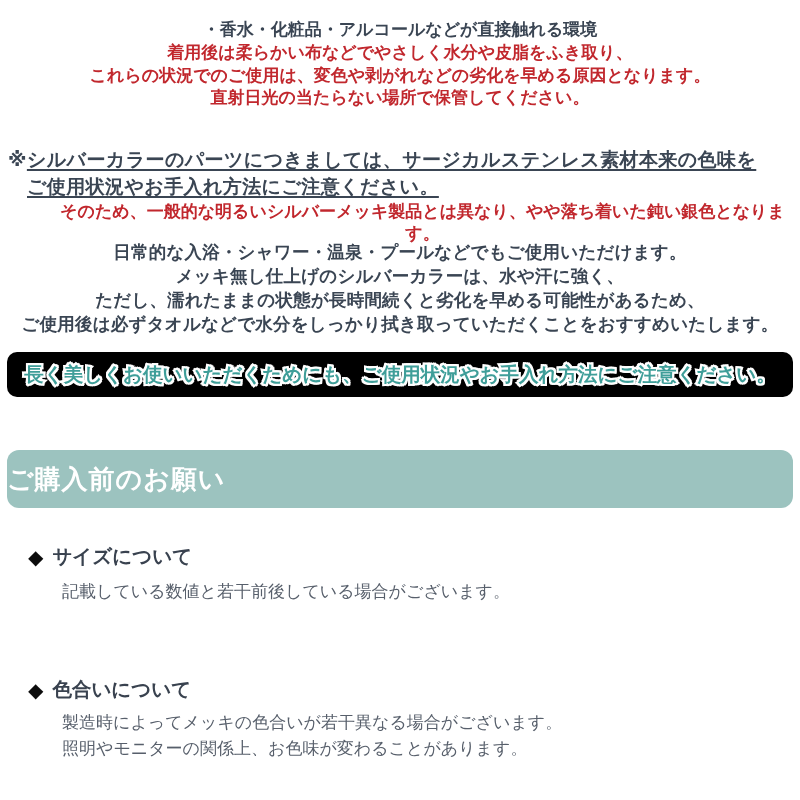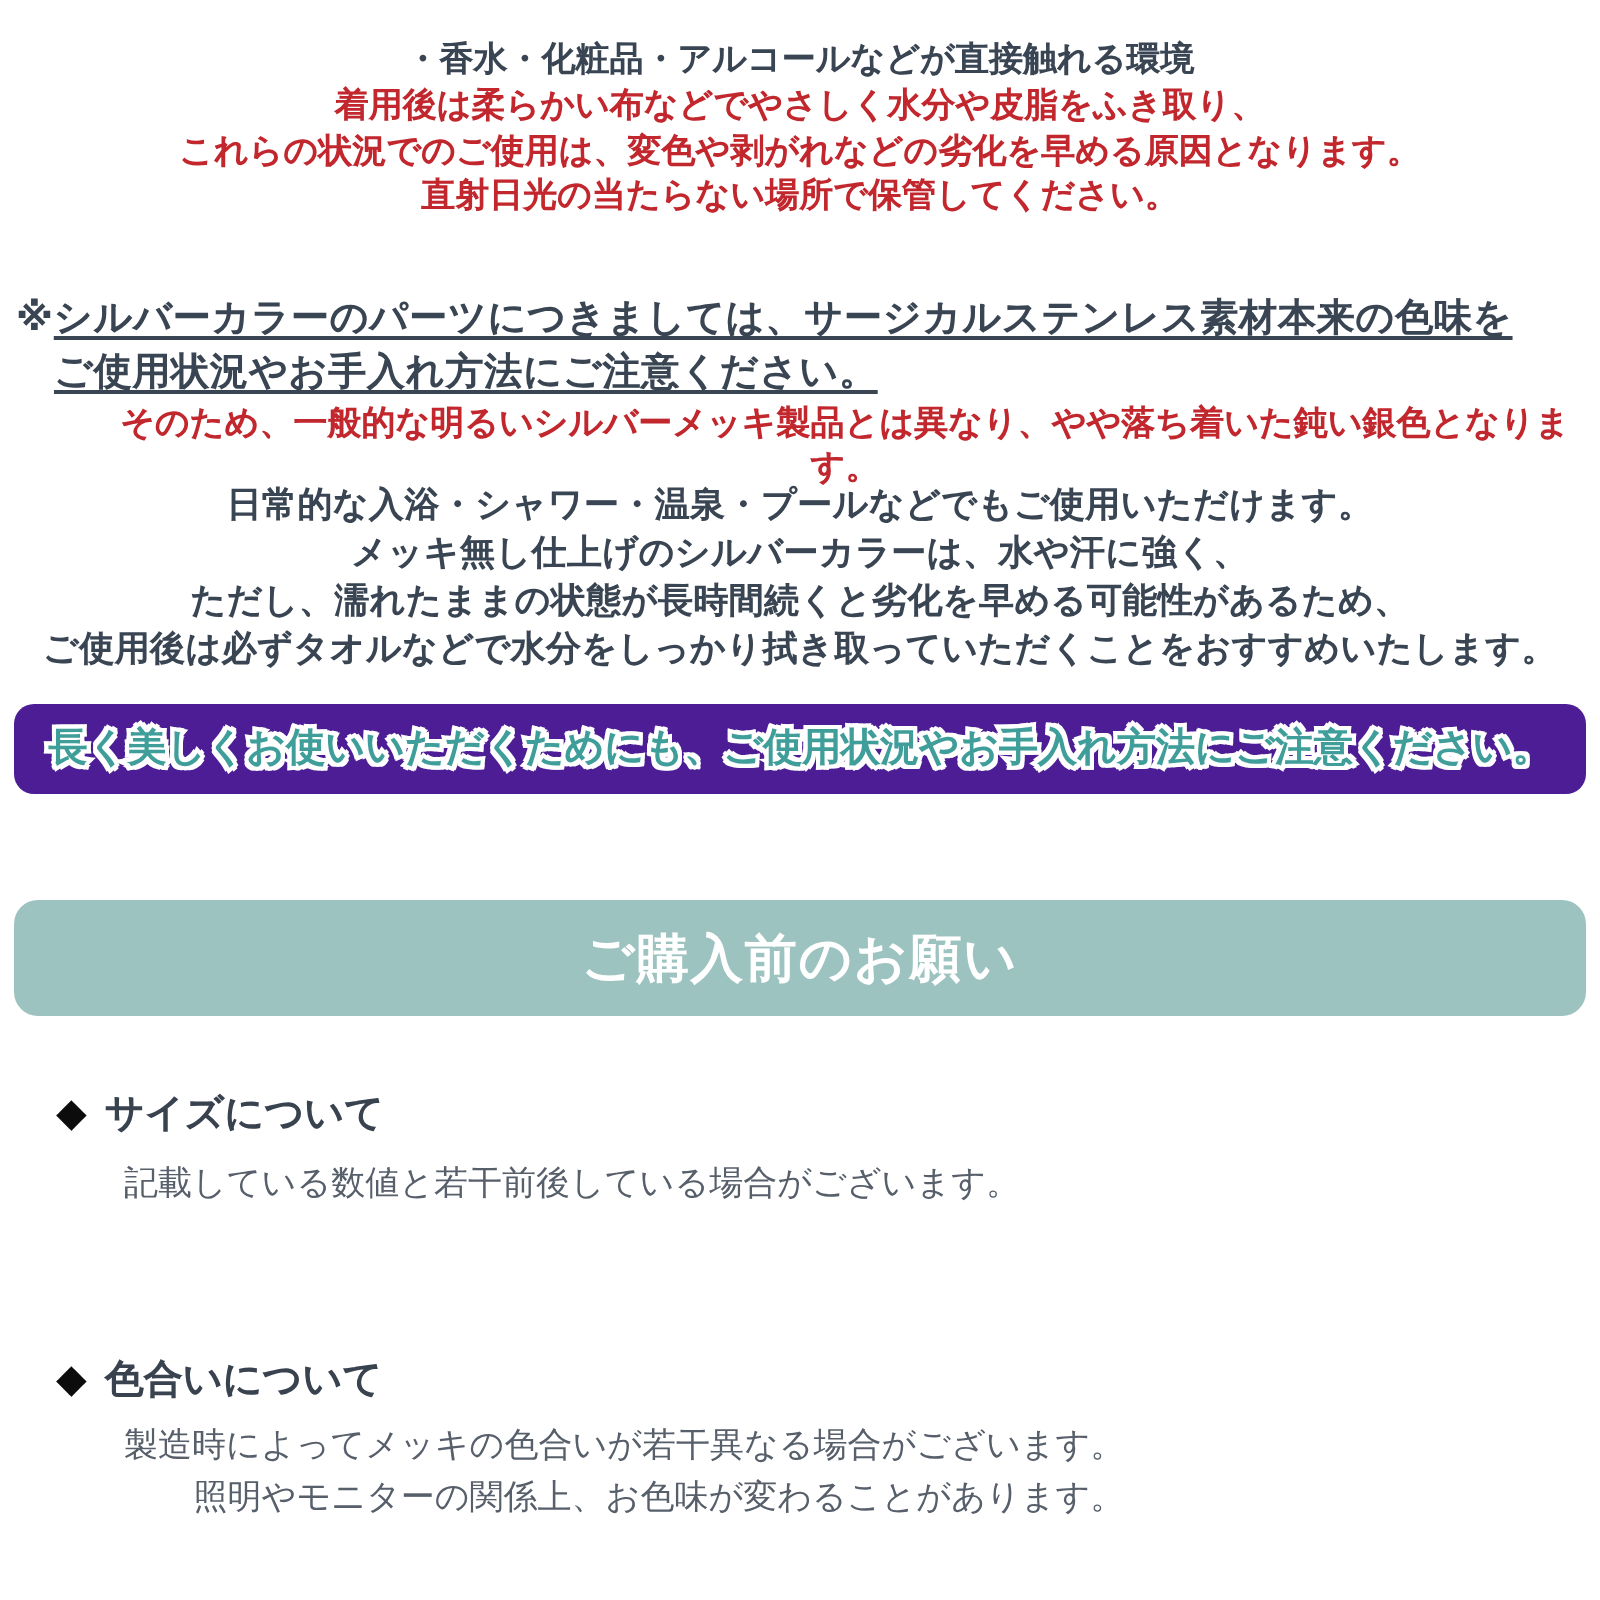--- a/index.html
+++ b/index.html
@@ -40,21 +40,21 @@
   .silver-note-red {
     top: 201px; left: 45px;
     font-size: 17px; line-height: 22px;
   }
   .usage-block {
     top: 240px; left: 0;
     font-size: 17.5px; line-height: 24px; letter-spacing: 0.2px;
   }
   .care-banner {
     top: 352px; left: 7px; right: 7px; height: 45px;
-    background: #4c1d95;
+    background: #000000;
     border-radius: 10px;
   }
   .care-banner-text {
     display: block;
     width: 100%; height: 45px; line-height: 45px;
     text-align: center;
     font-size: 19.5px; font-weight: bold;
     color: #3f9e99;
     -webkit-text-stroke: 4px #ffffff;
     paint-order: stroke fill;
@@ -63,42 +63,40 @@
       -2px 0 0 #fff, 2px 0 0 #fff, 0 -2px 0 #fff, 0 2px 0 #fff;
   }
   .purchase-header {
     top: 450px; left: 7px; right: 7px; height: 58px;
     background: #9cc3bf;
     border-radius: 12px;
   }
   .purchase-header-title {
     display: block;
     width: 100%; height: 58px; line-height: 58px;
-    text-align: center;
     font-size: 26px; font-weight: bold;
     color: #ffffff;
     letter-spacing: 1px;
   }
   .section-heading {
     left: 28px;
     display: flex; align-items: center;
     font-size: 19.5px; font-weight: bold; color: #39424f;
   }
   .heading-size  { top: 543px; }
   .heading-color { top: 676px; }
   .diamond-icon {
     font-size: 20px; color: #0c0c0c;
     margin-right: 9px;
     line-height: 1;
   }
   .section-body {
     left: 62px;
     font-size: 17px; line-height: 26px;
     color: #575f6b;
-    text-align: right;
   }
   .body-size  { top: 579px; }
   .body-color { top: 710px; }
 </style>
 </head>
 <body>
 
 <div>
 
   <div class="abs env-item center bold navy">・香水・化粧品・アルコールなどが直接触れる環境</div>

